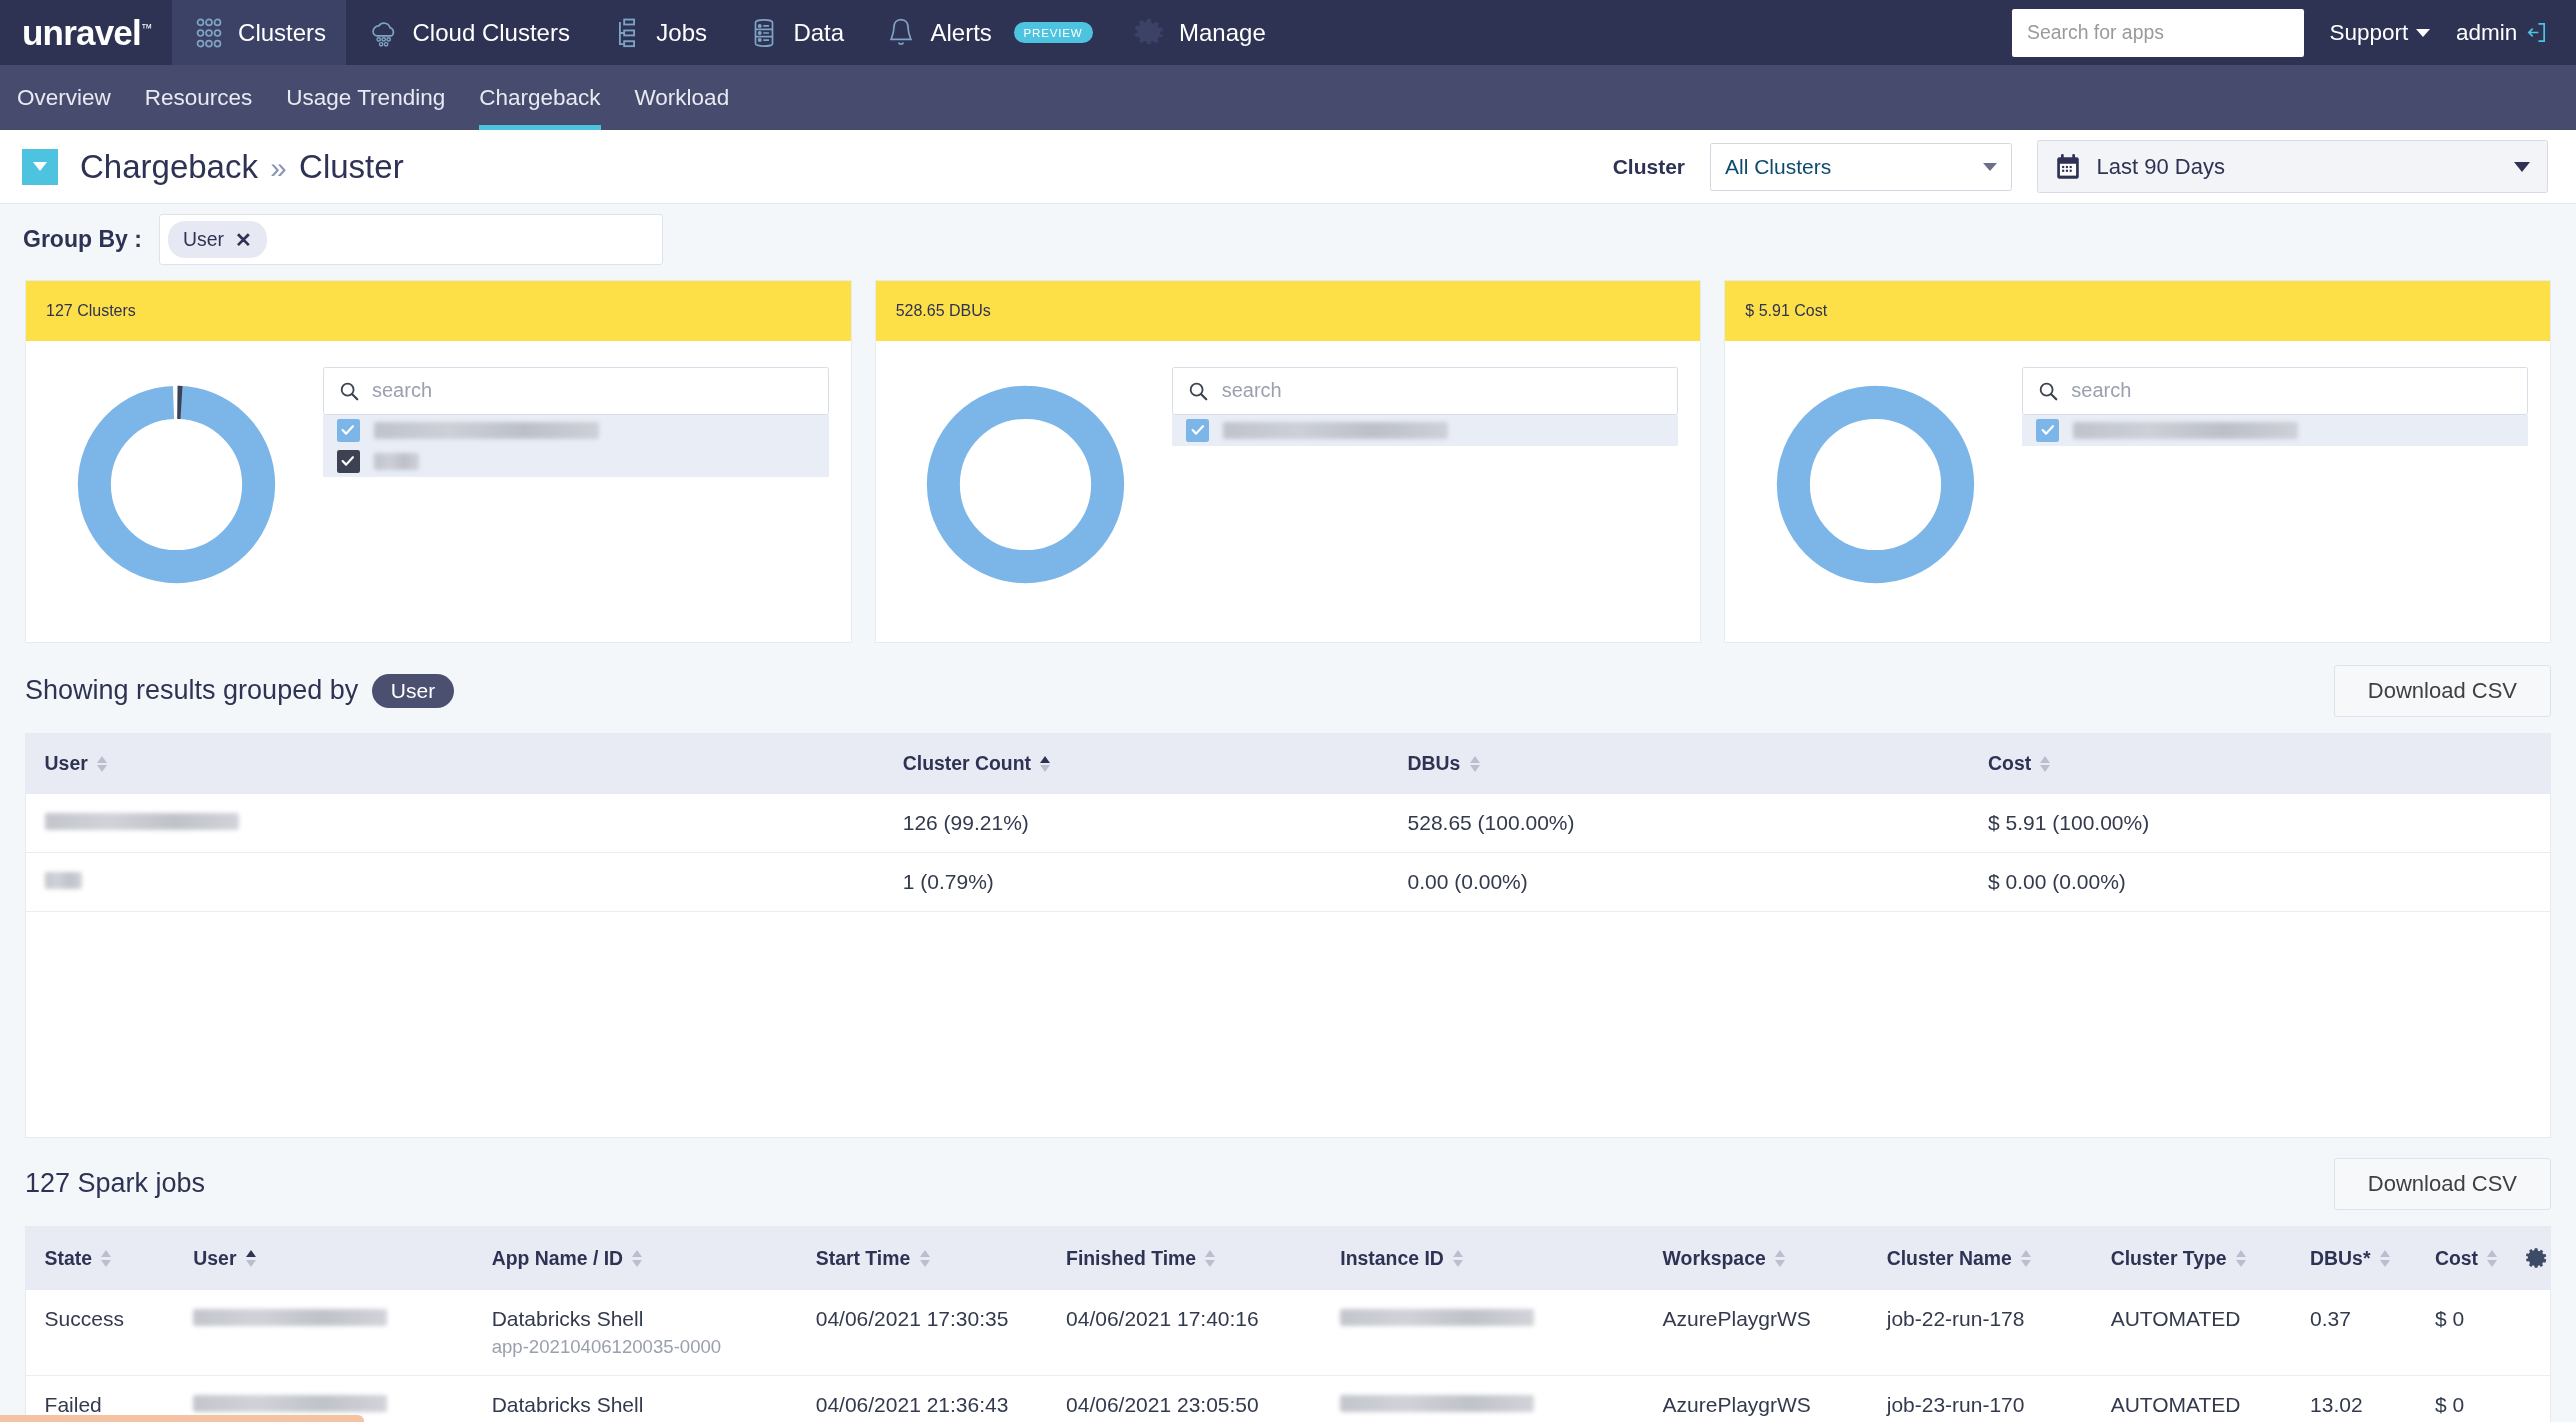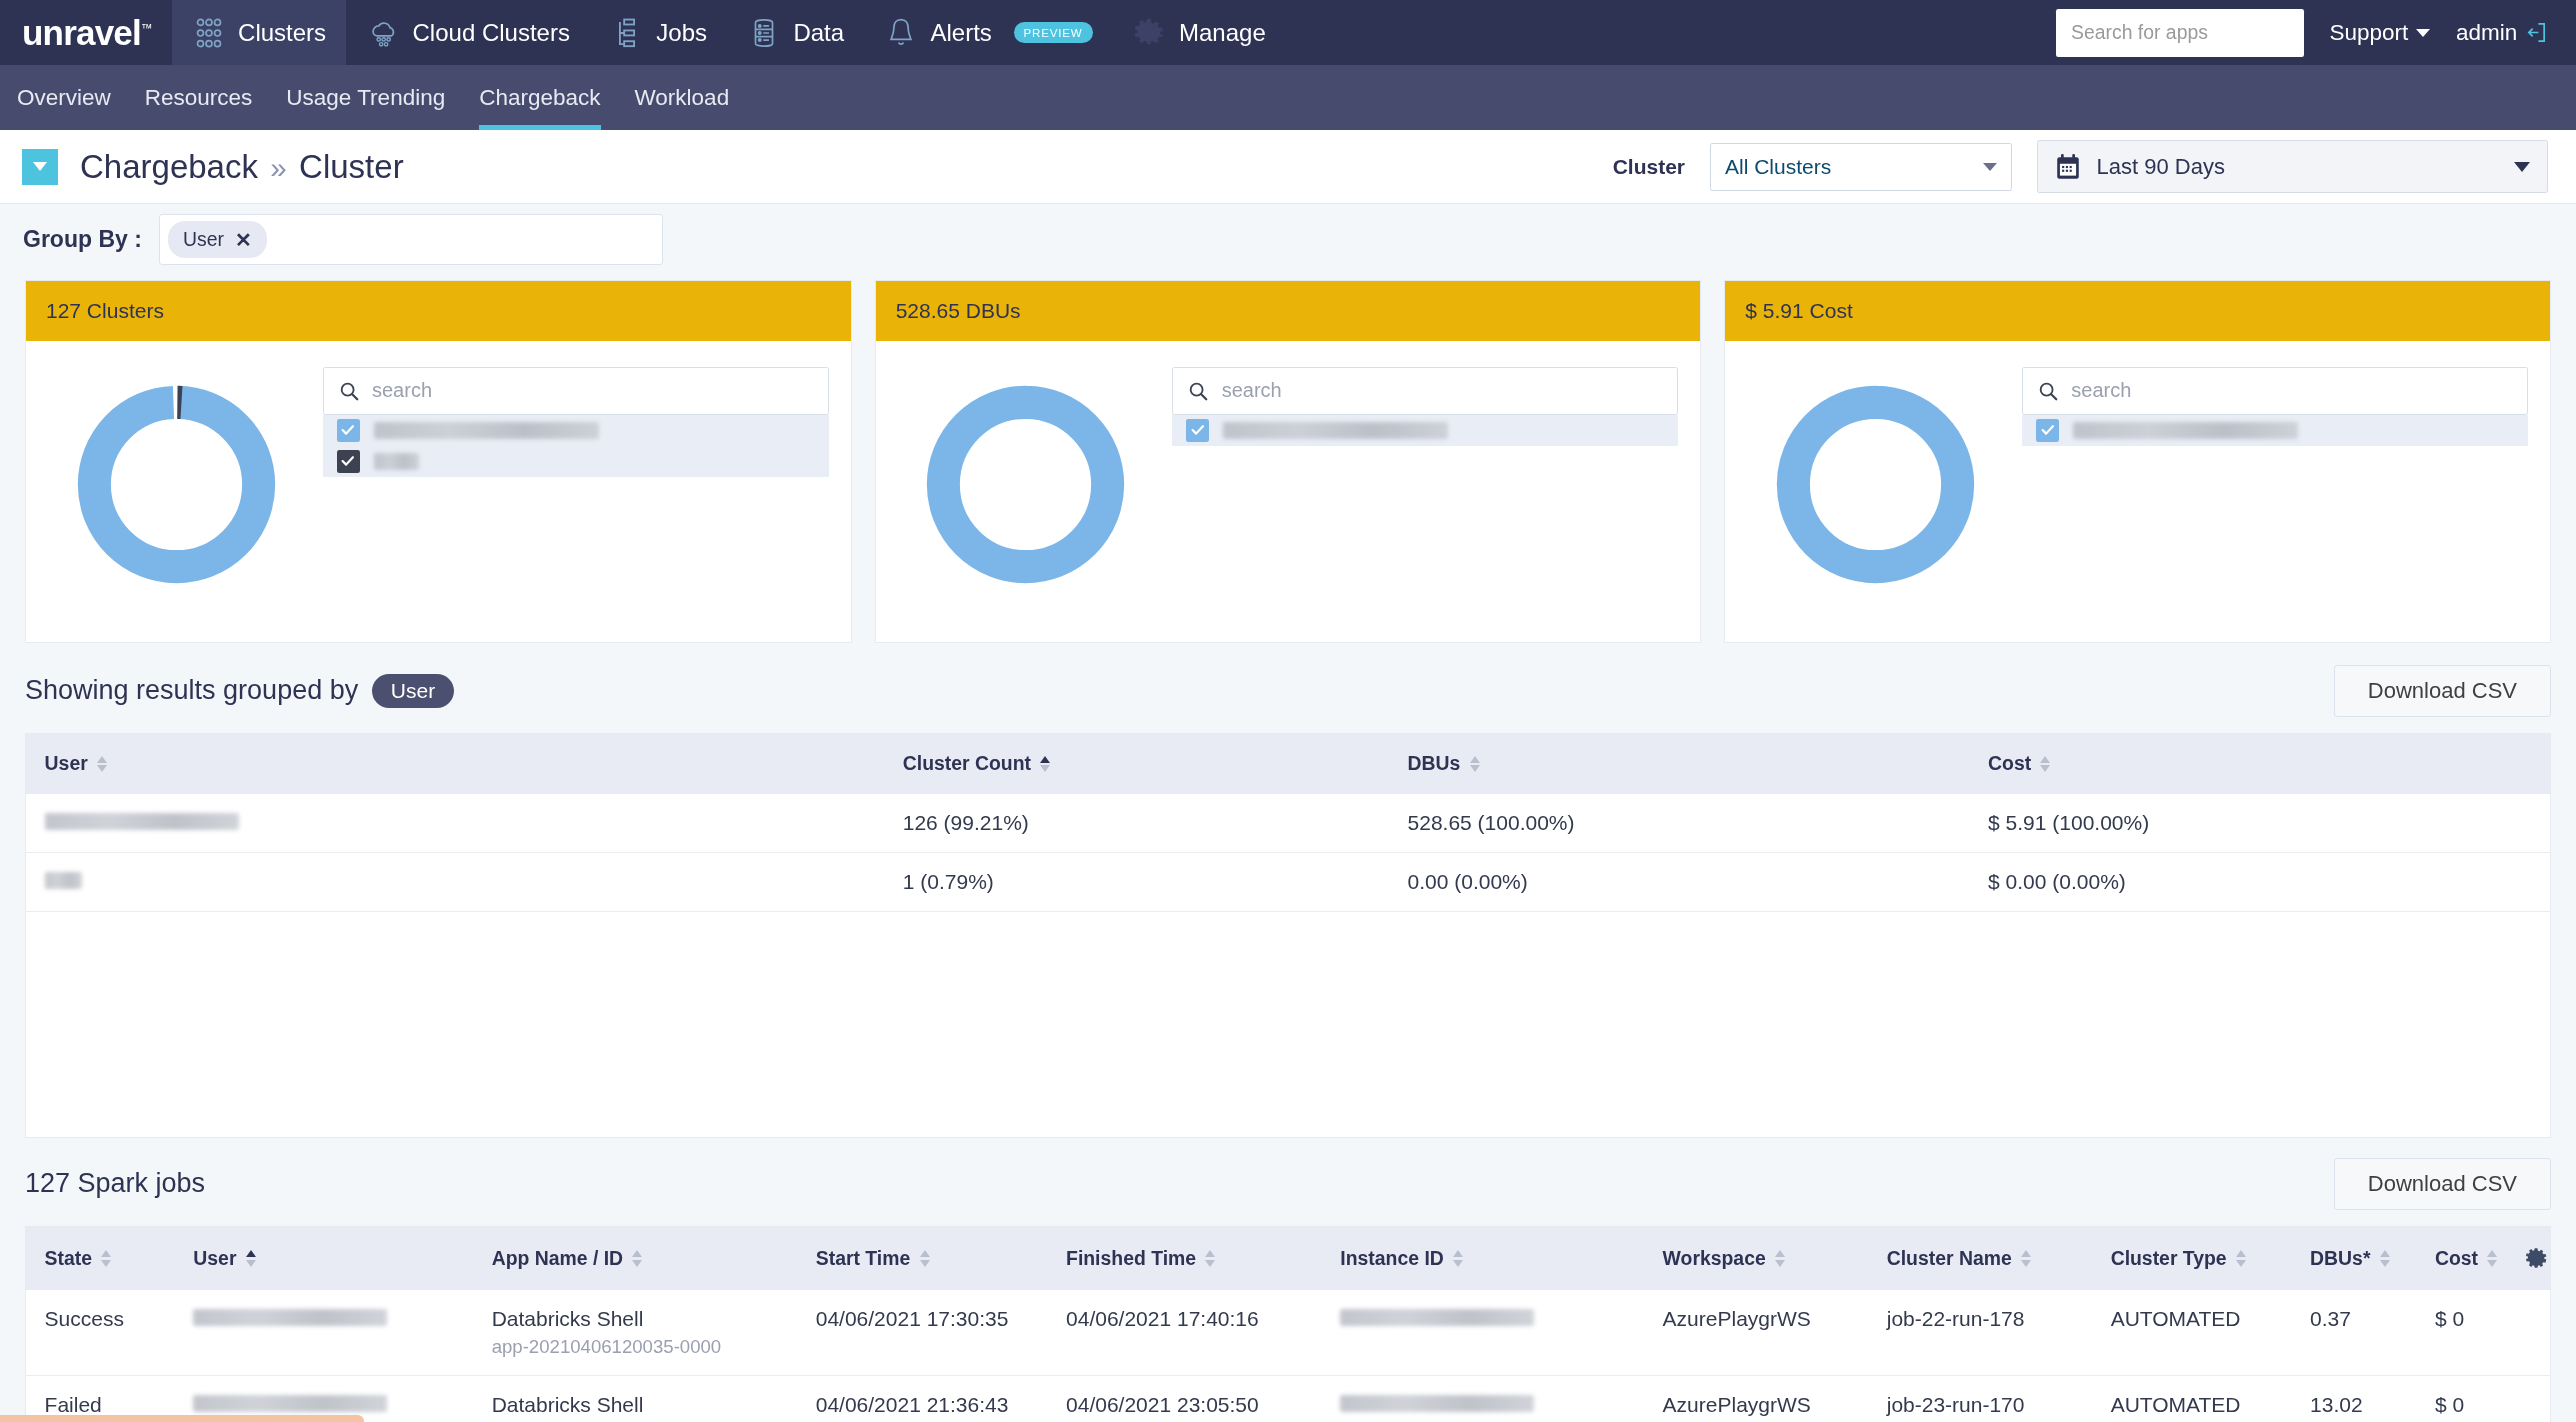--- a/index.html
+++ b/index.html
@@ -52,21 +52,21 @@
     margin-left: 9.3px;
   }
   .nav-right {
     margin-left: auto;
     display: flex;
     align-items: center;
     gap: 26px;
     padding-right: 28px;
   }
   .search-apps {
-    width: 248px;
+    width: 292px;
     height: 48px;
     background: #ffffff;
     border: none;
     border-radius: 2.3px;
     padding: 0 15.5px;
     font-size: 19.4px;
     color: #555;
     font-family: "Liberation Sans", sans-serif;
   }
   .search-apps::placeholder { color: #9a9a9a; }
@@ -216,25 +216,25 @@
     padding: 0 25px;
     margin-top: 4.6px;
   }
   .panel {
     flex: 1;
     background: #ffffff;
     border: 0.8px solid #e6eaf1;
   }
   .panel-head {
     height: 60px;
-    background: #eab308;
+    background: #fde047;
     display: flex;
     align-items: center;
     padding-left: 20px;
-    font-size: 21px;
+    font-size: 16px;
     color: #2e3354;
   }
   .panel-body {
     height: 301px;
     display: flex;
     align-items: flex-start;
     padding: 26px 22px;
     gap: 18.6px;
   }
   .donut-wrap { flex: 0 0 auto; width: 256px; display: flex; justify-content: center; padding-top: 9.3px; }

